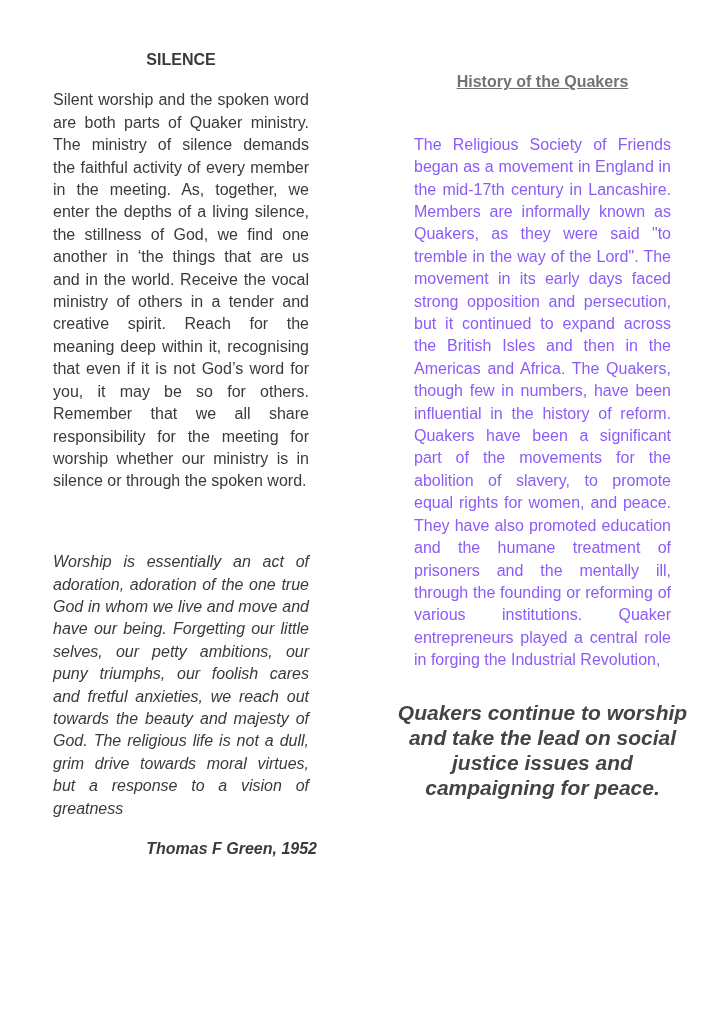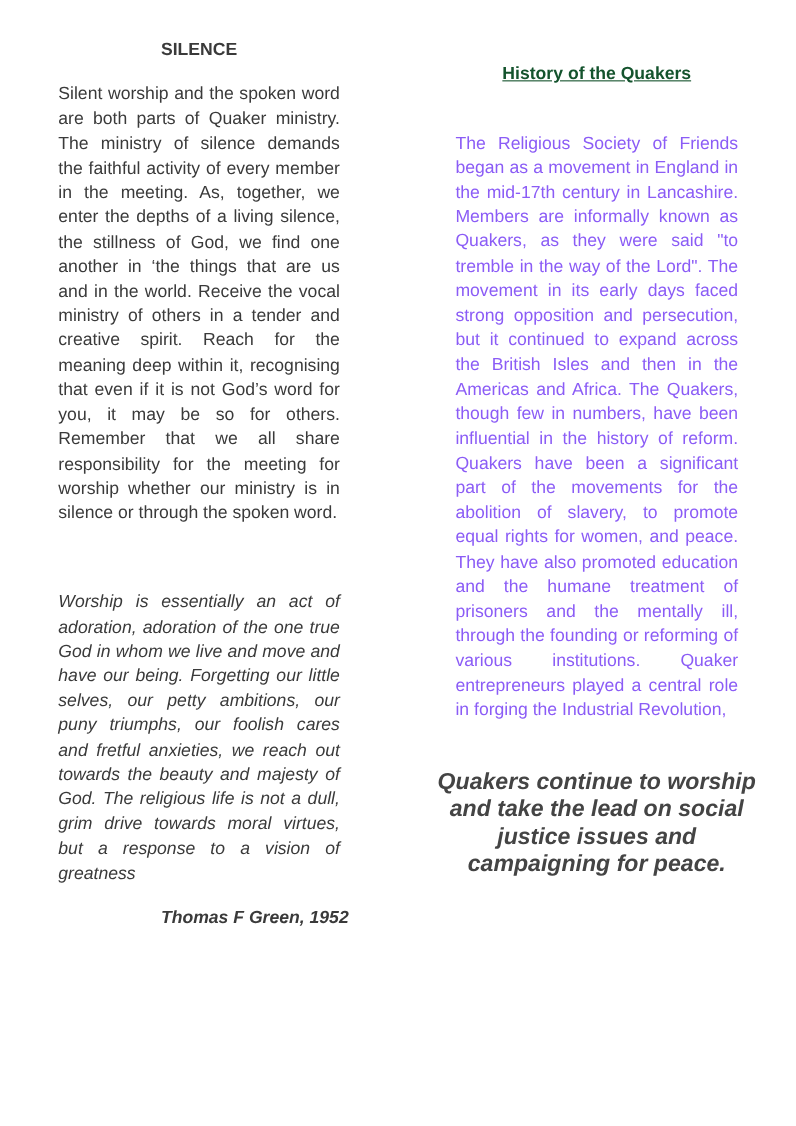--- a/index.html
+++ b/index.html
@@ -1,31 +1,31 @@
 <!DOCTYPE html>
 <html><head>
 <meta charset="utf-8">
 <style>
   html, body { margin: 0; padding: 0; background: #ffffff; }
   body { width: 724px; height: 1024px; position: relative; overflow: hidden;
          font-family: "Liberation Sans", sans-serif; color: #3a3a3a; }
-  .col { position: absolute; top: 1px; }
+  .col { position: absolute; top: 15px; }
   .left { left: 35px; width: 292px; }
   .right { left: 396px; width: 293px; }
   .title { text-align: center; font-weight: bold; font-size: 16px; line-height: 22.4px; }
   .left .title { margin-top: 34px; }
   p { margin: 18px; font-size: 16px; line-height: 22.4px; text-align: justify; }
   .italic { font-style: italic; }
   .attrib { text-align: right; font-weight: bold; font-style: italic; font-size: 16px; line-height: 22.4px; }
   .attrib.tfg { padding-right: 10px; }
   .gap { height: 22.4px; }
   .right .heading { margin-top: 56px; text-align: center; font-weight: bold; font-size: 16px;
-                    line-height: 22.4px; text-decoration: underline; color: #14532d; }
+                    line-height: 22.4px; text-decoration: underline; color: #737373; }
   .right p { color: #8b5cf6; }
-  .callout { margin-top: 40px; text-align: center; font-weight: bold; font-style: italic;
+  .callout { margin-top: 28px; text-align: center; font-weight: bold; font-style: italic;
              font-size: 21px; line-height: 25px; color: #444444; }
 </style>
 </head>
 <body>
 
 <div class="col left">
   <div class="title">SILENCE</div>
   <p>Silent worship and the spoken word are both parts of Quaker ministry. The ministry of silence demands the faithful activity of every member in the meeting. As, together, we enter the depths of a living silence, the stillness of God, we find one another in ‘the things that are us and in the world. Receive the vocal ministry of others in a tender and creative spirit. Reach for the meaning deep within it, recognising that even if it is not God’s word for you, it may be so for others. Remember that we all share responsibility for the meeting for worship whether our ministry is in silence or through the spoken word.</p>
   <div class="gap"></div>
   <p class="italic">Worship is essentially an act of adoration, adoration of the one true God in whom we live and move and have our being. Forgetting our little selves, our petty ambitions, our puny triumphs, our foolish cares and fretful anxieties, we reach out towards the beauty and majesty of God. The religious life is not a dull, grim drive towards moral virtues, but a response to a vision of greatness</p>

